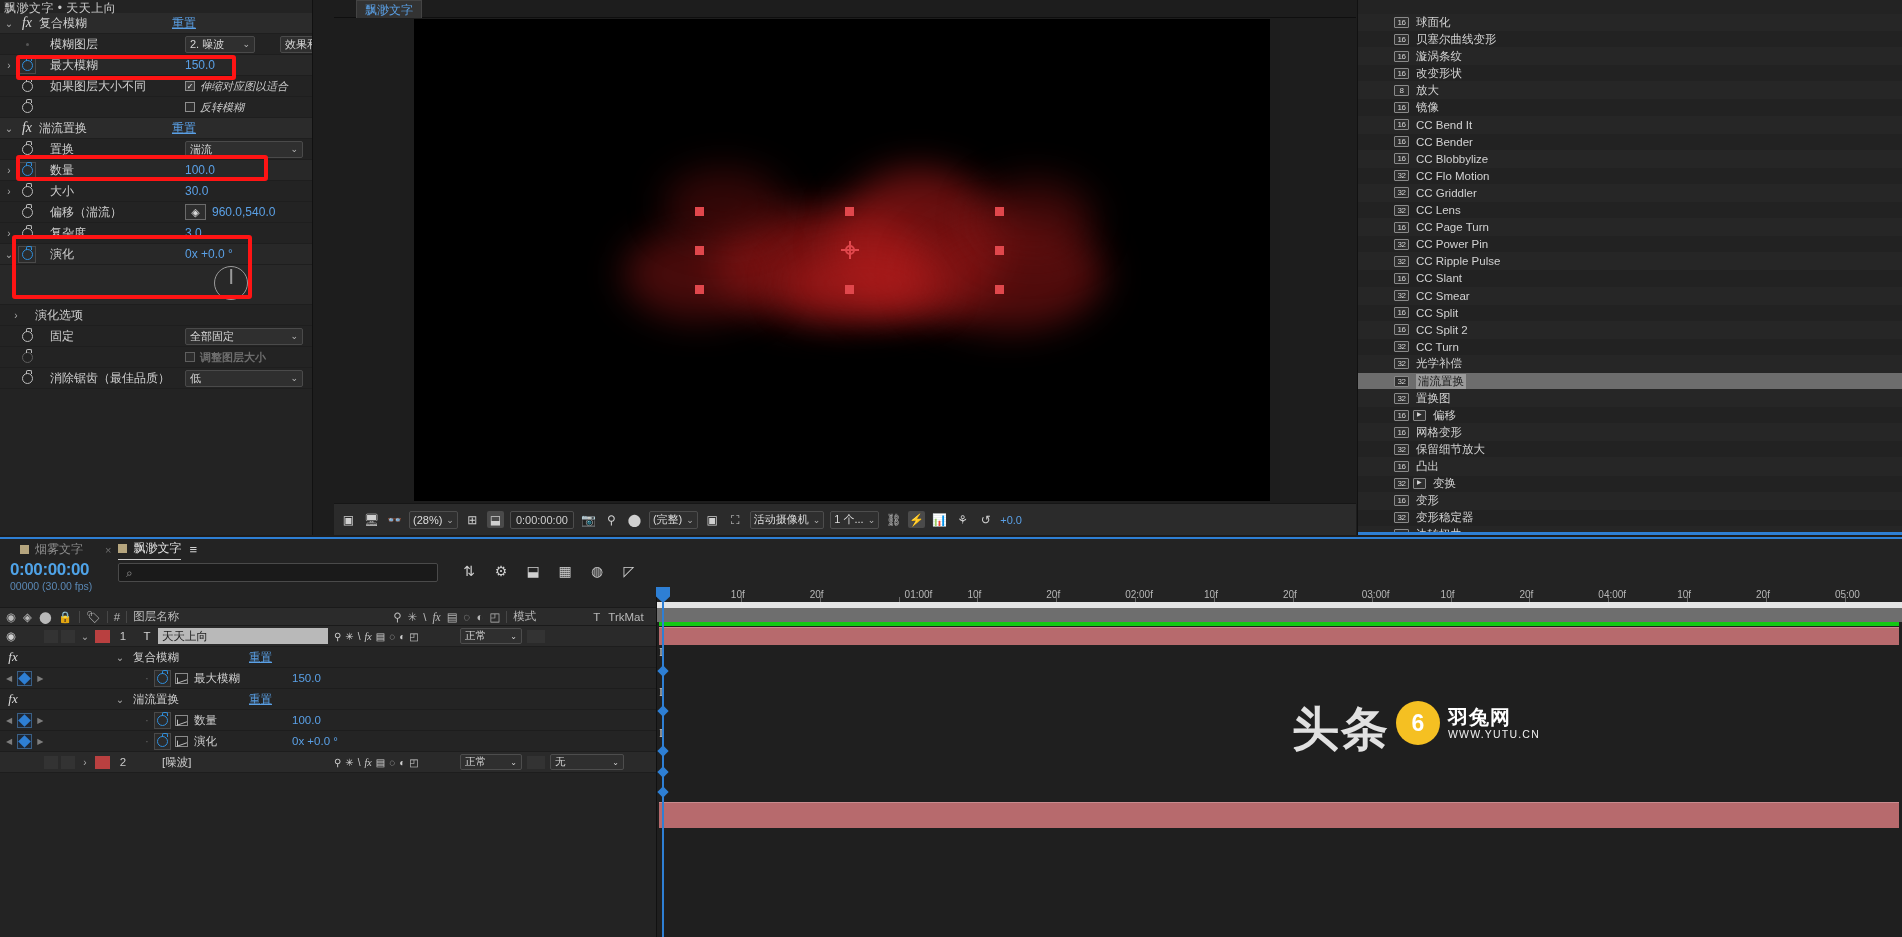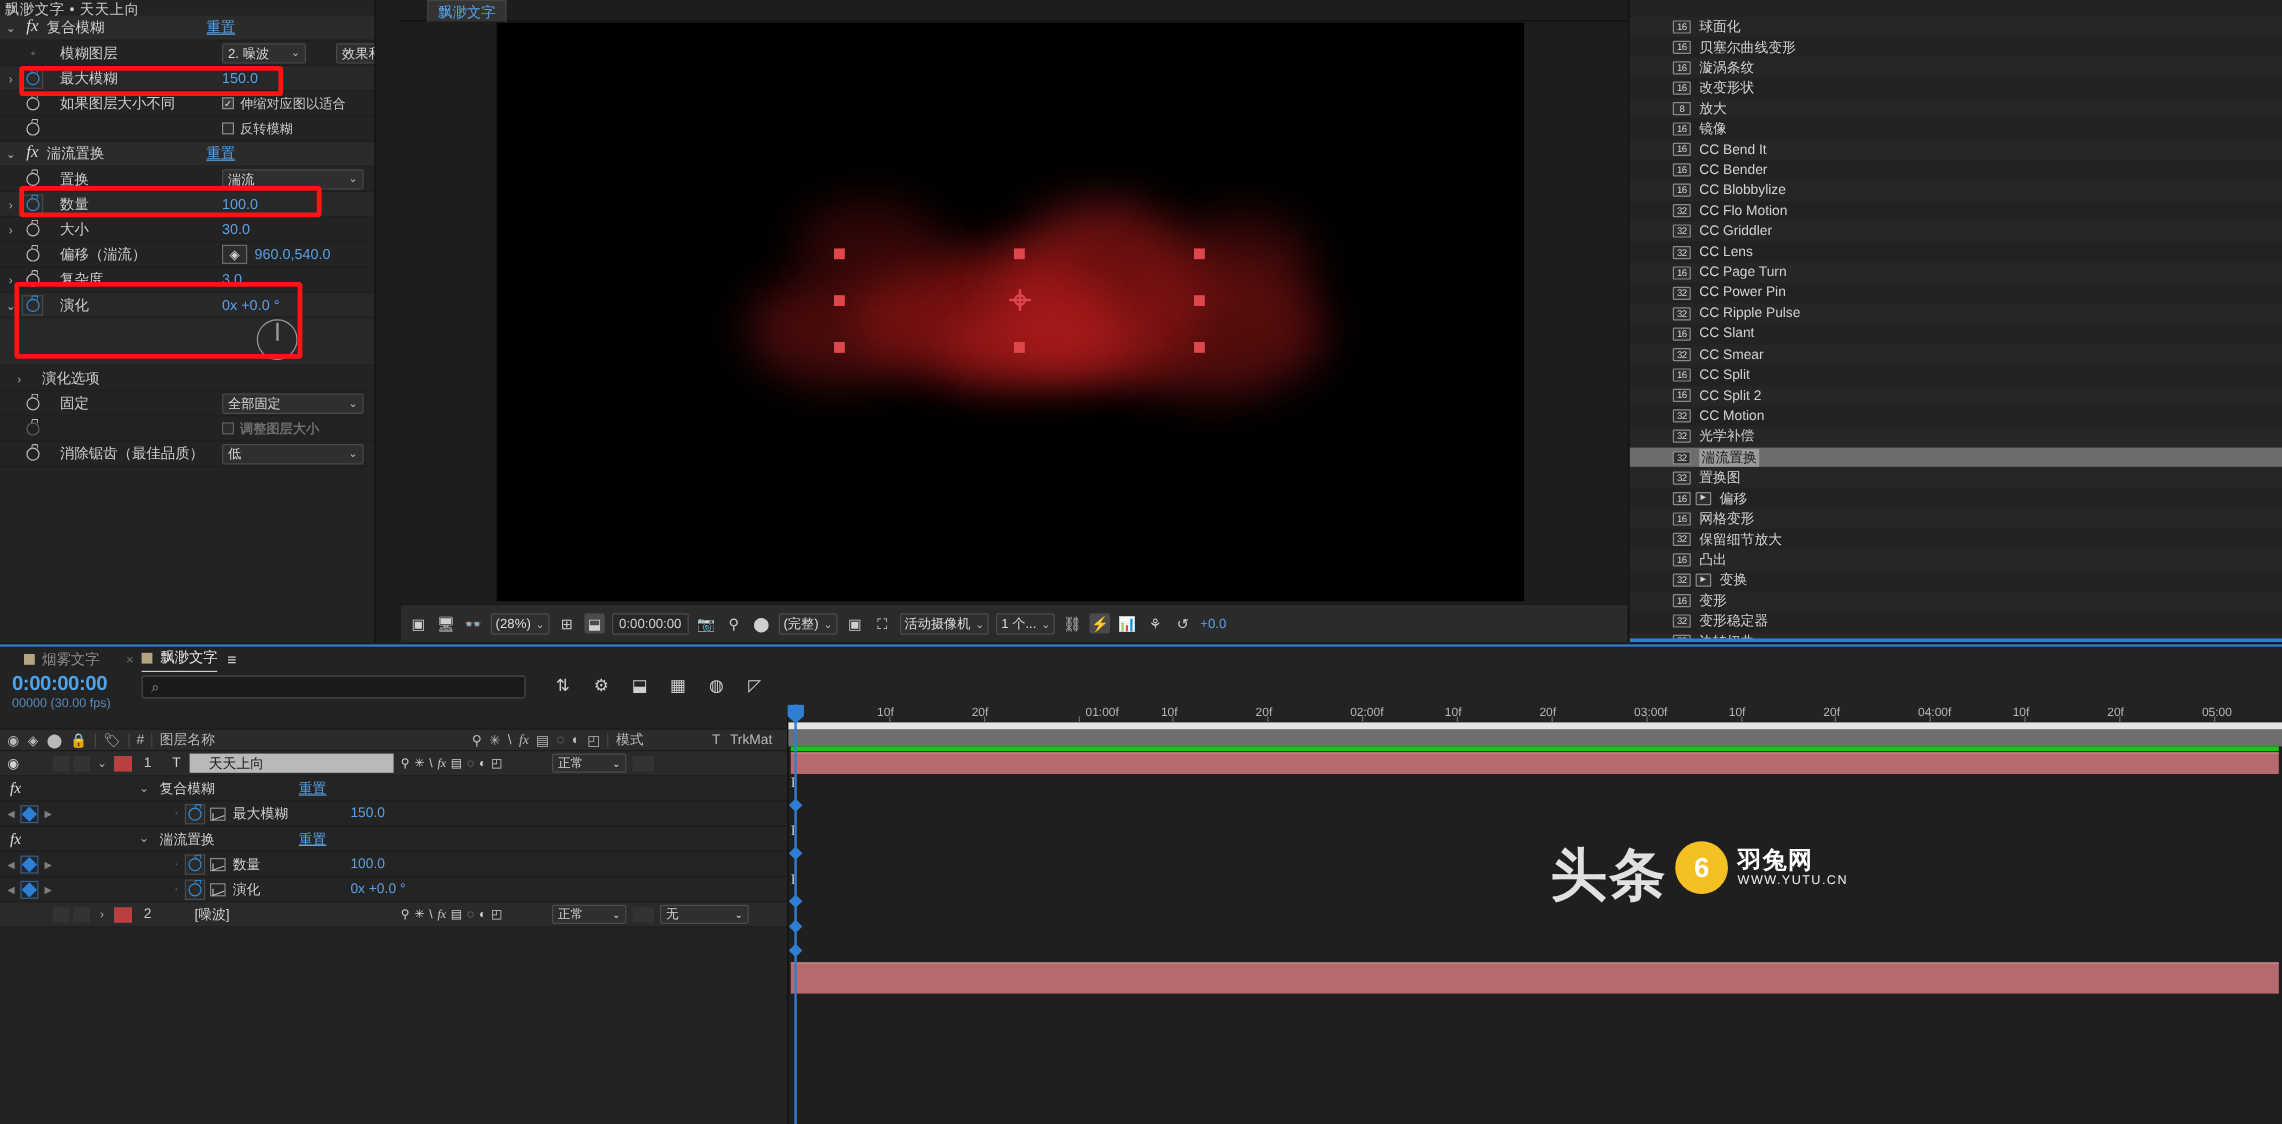--- a/index.html
+++ b/index.html
@@ -8,21 +8,21 @@
     background:#1d1d1d;
     font-family:"Liberation Sans", sans-serif;
     color:#d0d0d0;
     overflow:hidden;
   }
   #root{ position:relative; width:1902px; height:937px; }
 
   
   .row{ display:flex; align-items:center; }
   .blue{ color:#5aa0e6; }
-  .lbl{ color:#c8c8c8; }
+  .lbl{ color:#c8c8c8;font-style:italic; }
   .dim{ color:#6e6e6e; }
 
   
   .sw{ position:relative; width:11px; height:11px; border:1.4px solid #bdbdbd;
        border-radius:50%; display:inline-block; flex:none; }
   .sw:before{ content:""; position:absolute; left:3.5px; top:-4px; width:4px; height:3px;
        border:1.4px solid #bdbdbd; border-bottom:none; border-radius:2px 2px 0 0;}
   .sw.on{ border-color:#2f8fdd; }
   .sw.on:before{ border-color:#2f8fdd; }
   .sw-box{ width:17px;height:17px;border:1px solid #4a4a4a;background:#2b2b2b;
@@ -143,21 +143,21 @@
   #lhHead .g{ display:flex; align-items:center; gap:6px; padding:0 6px; }
   .vr{ width:1px;height:12px;background:#474747; }
 
   
   #layers{ position:absolute; left:0; top:87px; width:656px; }
   .lrow{ height:21px; display:flex; align-items:center; font-size:11.5px;
       border-bottom:1px solid #1d1d1d; background:#242424; }
   .lrow.l1{ background:#2a2a2a; }
   .swatch{ width:15px; height:13px; background:#b94040; flex:none; }
   .lname{ background:#b9b9b9; color:#1c1c1c; height:16px; display:flex; align-items:center;
-      padding:0 16px; font-size:11.5px;}
+      padding:0 4px; font-size:11.5px;}
   .tcell{ display:flex; align-items:center; justify-content:center; color:#cfcfcf;}
   .modesel{ height:16px; background:#2f2f2f; border:1px solid #4d4d4d; border-radius:2px;
       display:flex; align-items:center; padding:0 4px; font-size:10.5px; color:#d5d5d5;}
   .modesel .car{ margin-left:auto; font-size:8px; }
   .kfnav{ display:flex; align-items:center; gap:5px; }
   .arw{ color:#7d7d7d; font-size:8px; }
   .kf{ width:9px;height:9px;background:#2e7fd4; transform:rotate(45deg); }
   .kfbox{ width:15px;height:15px;border:1px solid #3a5f85; display:flex;
       align-items:center; justify-content:center; background:#1f2733;}
   .graph{ width:13px;height:11px;border:1px solid #8a8a8a; position:relative; flex:none;}
@@ -530,21 +530,21 @@
         <div class="elrow">
           <span class="bit">16</span>
           <span class="elname">CC Split</span>
         </div>
         <div class="elrow">
           <span class="bit">16</span>
           <span class="elname">CC Split 2</span>
         </div>
         <div class="elrow">
           <span class="bit">32</span>
-          <span class="elname">CC Motion</span>
+          <span class="elname">CC Turn</span>
         </div>
         <div class="elrow">
           <span class="bit">32</span>
           <span class="elname">光学补偿</span>
         </div>
         <div class="elrow sel">
           <span class="bit">32</span>
           <span class="elname">湍流置换</span>
         </div>
         <div class="elrow">

